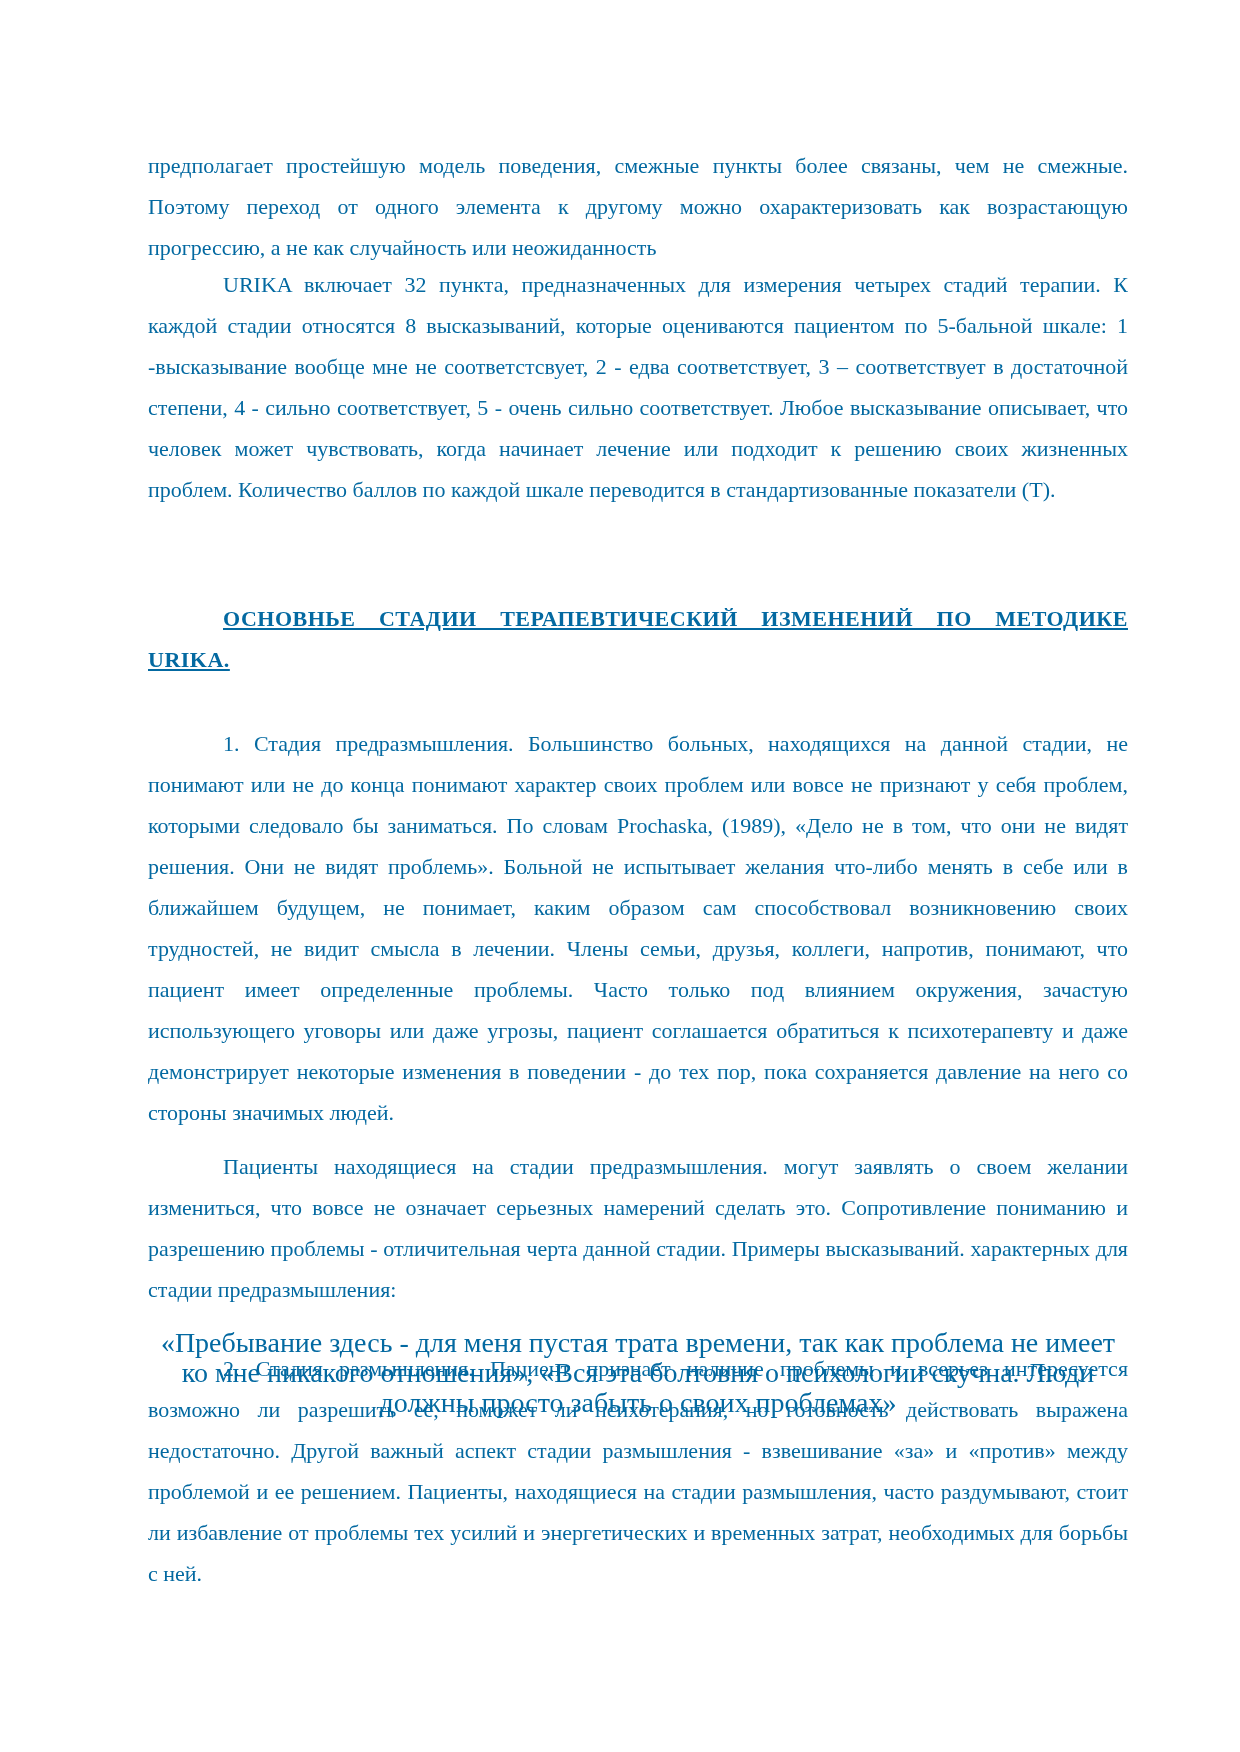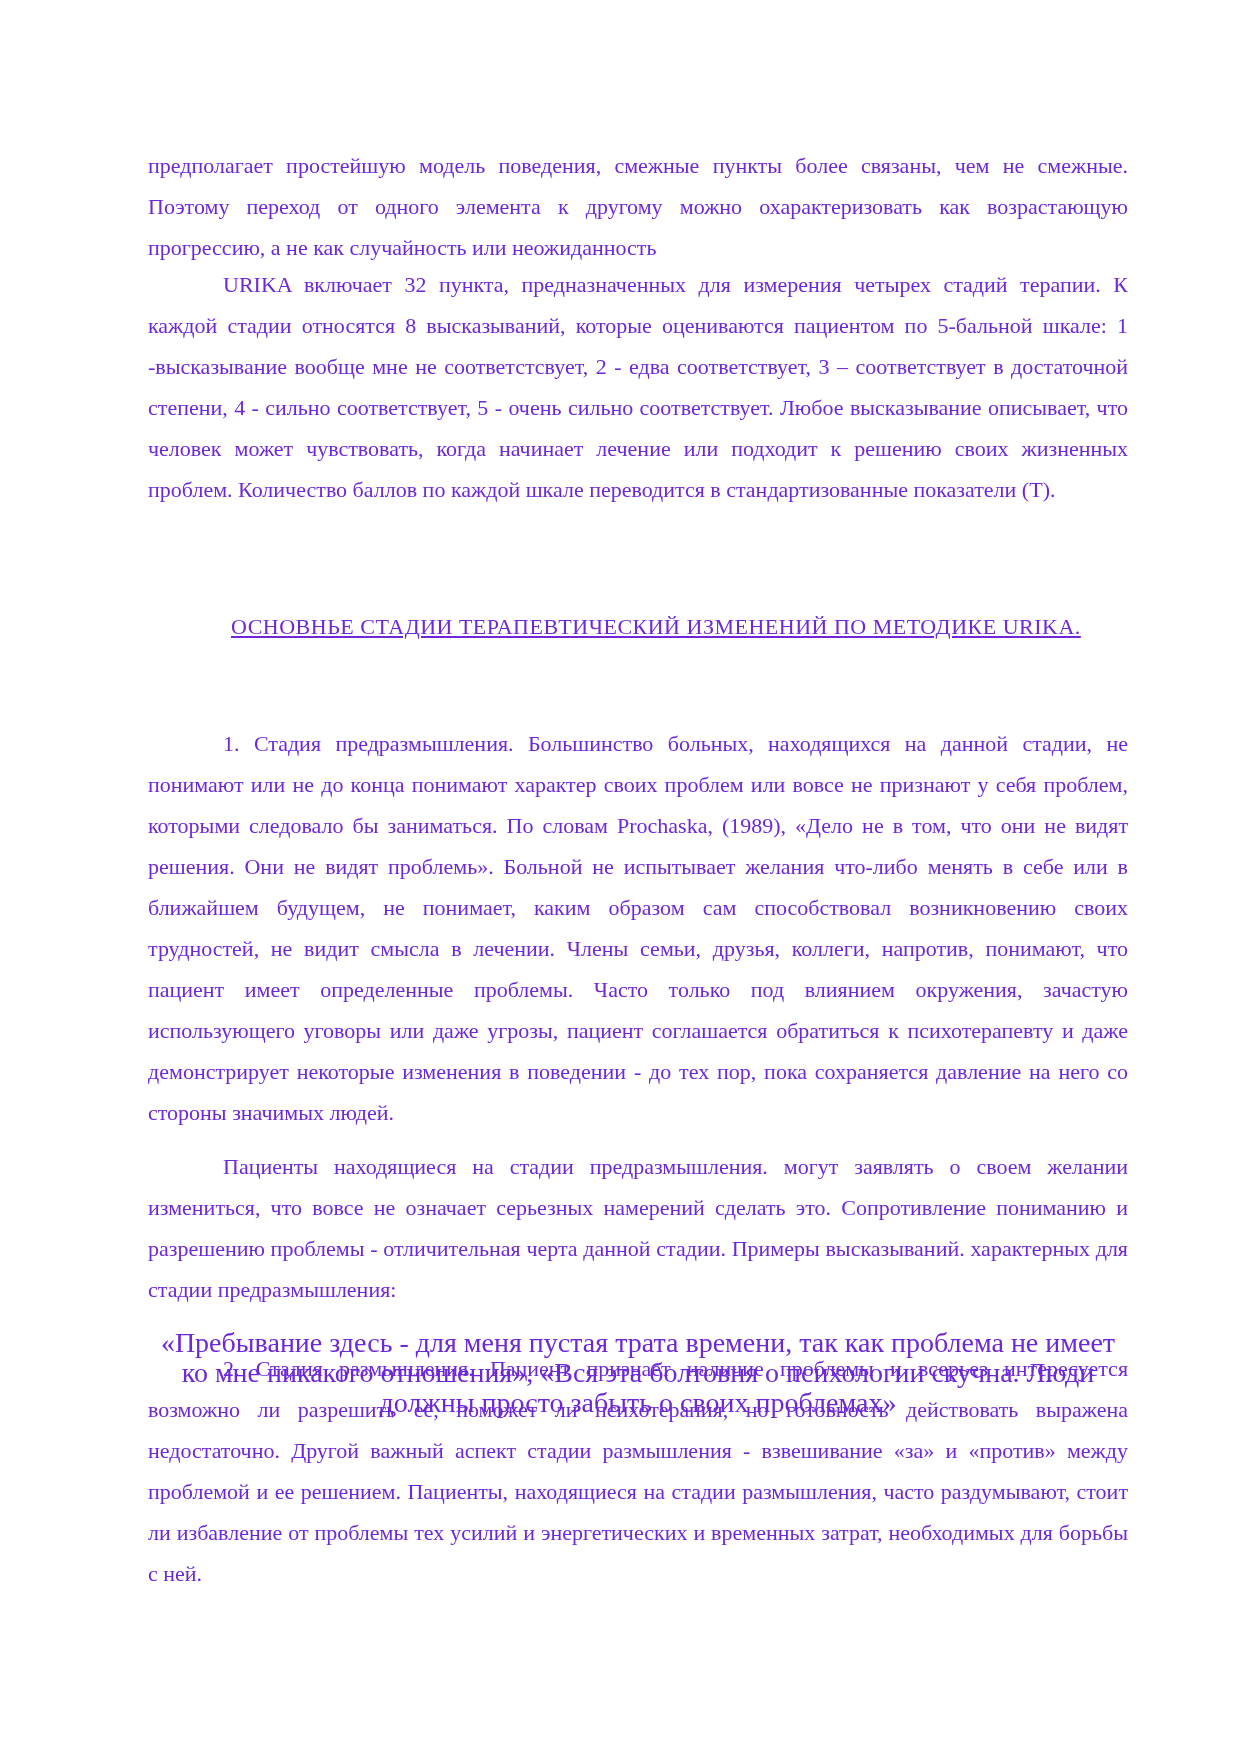--- a/index.html
+++ b/index.html
@@ -1,28 +1,28 @@
 <!DOCTYPE html>
 <html><head>
   <meta charset="utf-8">
   <style>
     html, body { margin: 0; padding: 0; background: #ffffff; }
     body { width: 1240px; height: 1752px; position: relative; overflow: hidden; }
     .page {
       position: absolute; left: 0; top: 0; width: 1240px; height: 1752px; background: #ffffff;
-      font-family: "Liberation Serif", "DejaVu Serif", serif; color: #6d28d9;
+      font-family: "Liberation Serif", "DejaVu Serif", serif; color: #0369a1;
     }
     .text {
       position: absolute; left: 148px; width: 980px;
       font-size: 22px; text-align: justify;
     }
     .p { margin: 0; line-height: 41px; }
     .indent { text-indent: 75px; margin-top: 13px; }
     .quote { margin: 0; line-height: 30px; font-size: 28px; text-align: center; }
-    .heading { margin: 8px; line-height: 41px; text-indent: 75px; text-decoration: underline; text-align: justify; letter-spacing: 0.5px; }
+    .heading { margin: 0; line-height: 41px; text-indent: 75px; text-decoration: underline; text-align: justify; letter-spacing: 0.5px; font-weight: bold; }
     #b1 { top: 145px; }
     #b2 { top: 598px; }
     #b3 { top: 710px; }
     #b5 { top: 1419px; }
     #b6 { top: 1455px; }
   </style>
 </head>
 <body>
 
 <div class="page">

